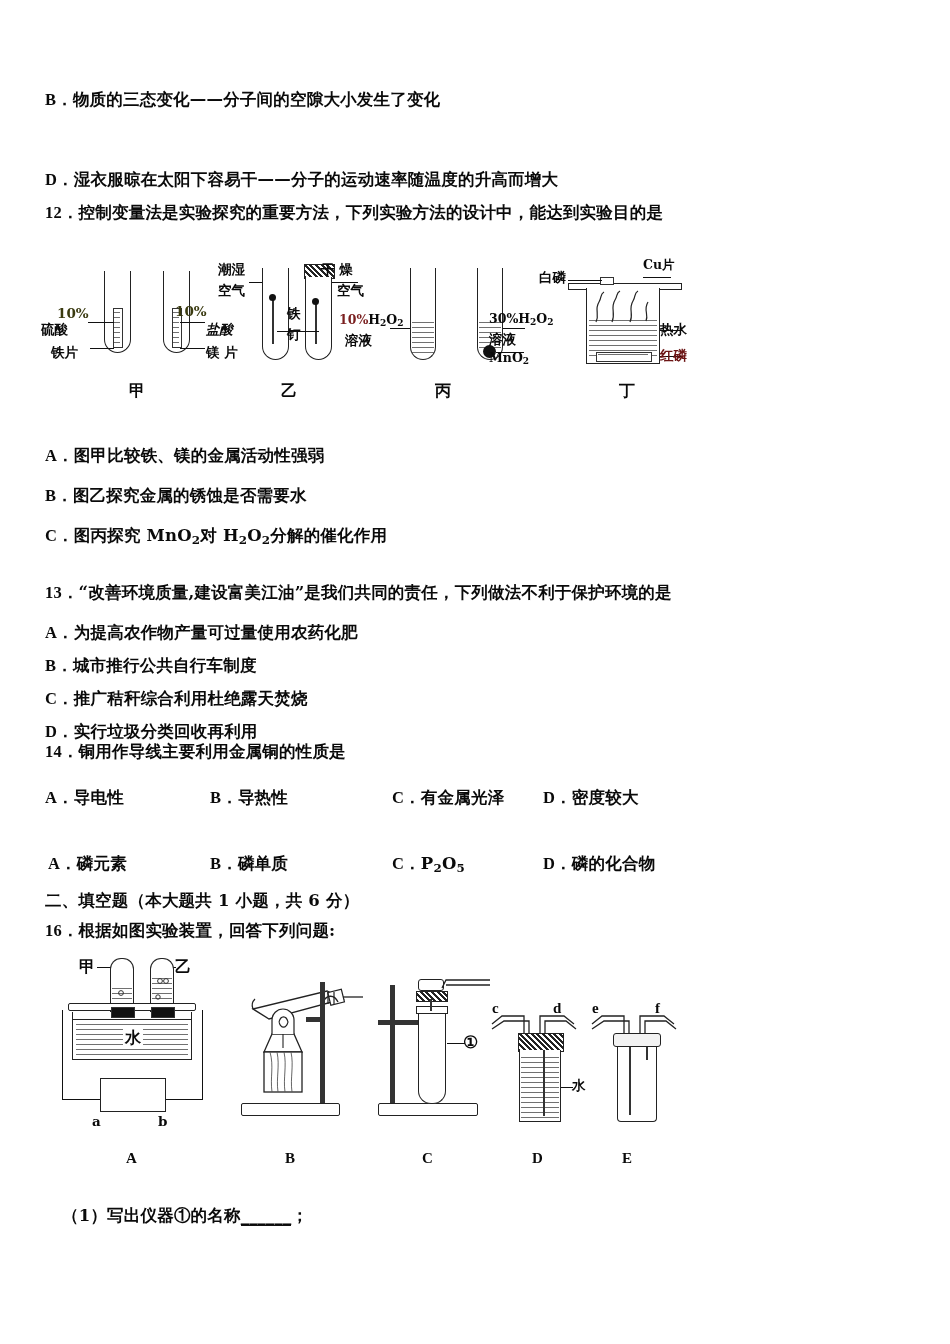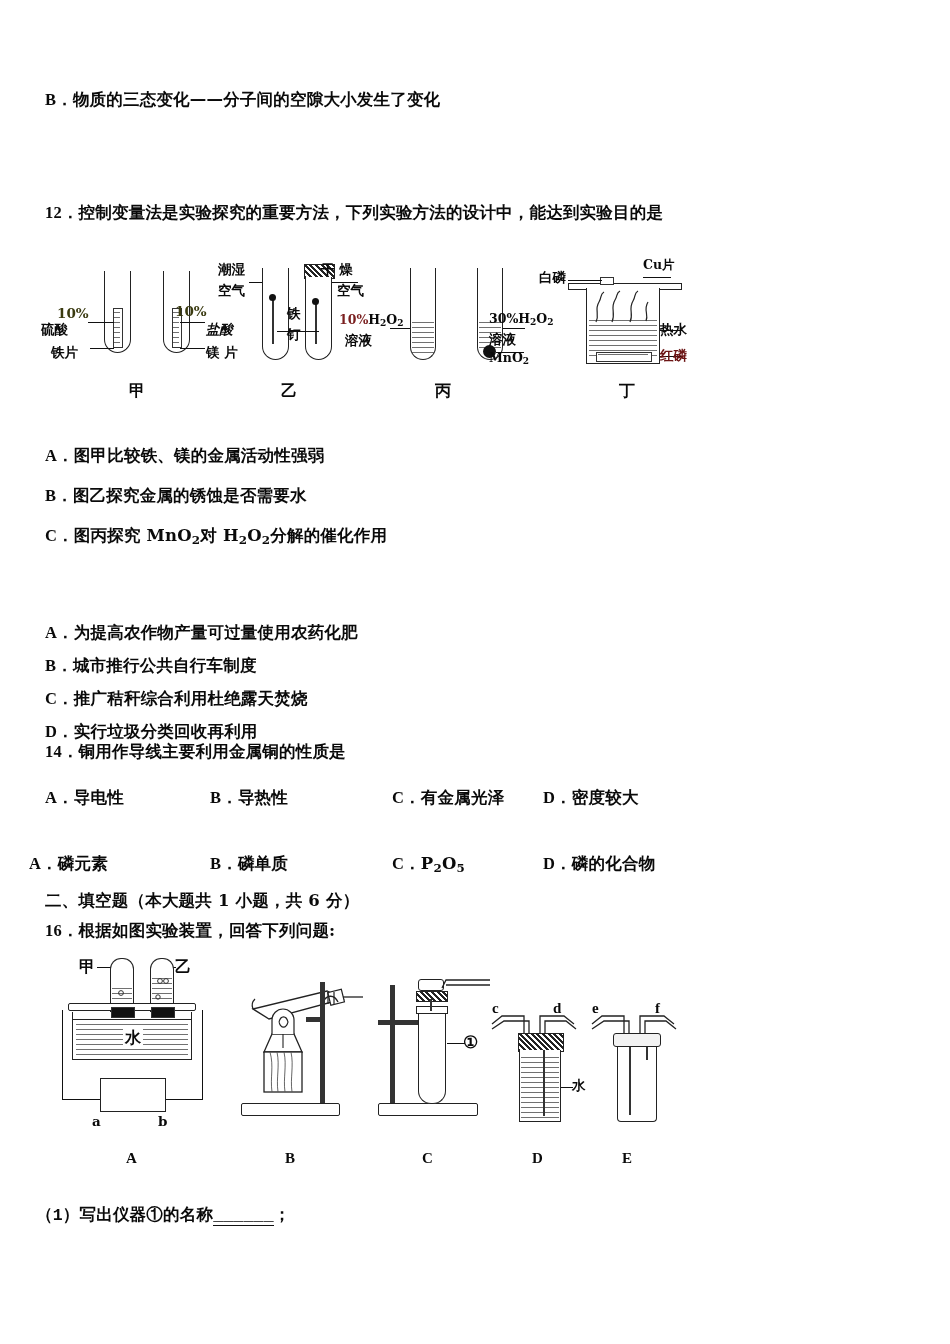--- a/index.html
+++ b/index.html
@@ -72,20 +72,23 @@
   .blank-underline { border-bottom:1.4px solid #111; display:inline-block; }
 </style>
 </head>
 <body>
 
 <div class="page">
 
   <div class="line" style="left:45px; top:92px;">
     <span class="opt-label">B．</span><span>物质的三态变化——分子间的空隙大小发生了变化</span>
   </div>
+  <div class="line" style="left:45px; top:172px;">
+    <span class="opt-label">D．</span><span>湿衣服晾在太阳下容易干——分子的运动速率随温度的升高而增大</span>
+  </div>
 
   <div class="line" style="left:45px; top:205px;">
     <span class="qnum">12．</span><span>控制变量法是实验探究的重要方法，下列实验方法的设计中，能达到实验目的是</span>
   </div>
 
   <div class="fig" style="left:0; top:0; width:950px; height:0;">
 
     <div>
 
       <div class="tube tubeRound" style="left:104px; top:271px; width:27px; height:82px;"></div>
@@ -188,20 +191,23 @@
   <div class="line" style="left:45px; top:448px;">
     <span class="opt-label">A．</span><span>图甲比较铁、镁的金属活动性强弱</span>
   </div>
   <div class="line" style="left:45px; top:488px;">
     <span class="opt-label">B．</span><span>图乙探究金属的锈蚀是否需要水</span>
   </div>
   <div class="line" style="left:45px; top:528px;">
     <span class="opt-label">C．</span><span>图丙探究 MnO<sub>2</sub>对 H<sub>2</sub>O<sub>2</sub>分解的催化作用</span>
   </div>
 
+  <div class="line" style="left:45px; top:585px;">
+    <span class="qnum">13．</span><span>“改善环境质量,建设富美江油”是我们共同的责任，下列做法不利于保护环境的是</span>
+  </div>
   <div class="line" style="left:45px; top:625px;">
     <span class="opt-label">A．</span><span>为提高农作物产量可过量使用农药化肥</span>
   </div>
   <div class="line" style="left:45px; top:658px;">
     <span class="opt-label">B．</span><span>城市推行公共自行车制度</span>
   </div>
   <div class="line" style="left:45px; top:691px;">
     <span class="opt-label">C．</span><span>推广秸秆综合利用杜绝露天焚烧</span>
   </div>
   <div class="line" style="left:45px; top:724px;">
@@ -217,21 +223,21 @@
   <div class="line" style="left:210px; top:790px;">
     <span class="opt-label">B．</span><span>导热性</span>
   </div>
   <div class="line" style="left:392px; top:790px;">
     <span class="opt-label">C．</span><span>有金属光泽</span>
   </div>
   <div class="line" style="left:543px; top:790px;">
     <span class="opt-label">D．</span><span>密度较大</span>
   </div>
 
-  <div class="line" style="left:29px; top:856px;">
+  <div class="line" style="left:48px; top:856px;">
     <span class="opt-label">A．</span><span>磷元素</span>
   </div>
   <div class="line" style="left:210px; top:856px;">
     <span class="opt-label">B．</span><span>磷单质</span>
   </div>
   <div class="line" style="left:392px; top:856px;">
     <span class="opt-label">C．</span><span>P<sub>2</sub>O<sub>5</sub></span>
   </div>
   <div class="line" style="left:543px; top:856px;">
     <span class="opt-label">D．</span><span>磷的化合物</span>
@@ -364,17 +370,17 @@
         <path d="M55 24 L55 9 L76 9 L86 17" fill="none" stroke="#222" stroke-width="1.3"></path>
       </svg>
       <div class="glass" style="left:613px; top:1033px; width:48px; height:14px; border-radius:3px; background:#f2f2f2;"></div>
       <div class="glass" style="left:617px; top:1047px; width:40px; height:75px; border-top:none; border-radius:0 0 4px 4px;"></div>
       <div class="rodv" style="left:629px; top:1047px; width:2px; height:68px; background:#333;"></div>
       <div class="rodv" style="left:646px; top:1047px; width:2px; height:13px; background:#333;"></div>
       <div class="capEn" style="left:622px; top:1150px;">E</div>
     </div>
   </div>
 
-  <div class="line" style="left:36px; top:1208px;font-family:Liberation Mono, monospace;">
+  <div class="line" style="left:62px; top:1208px;">
     <span>（1）</span><span>写出仪器①的名称</span><span class="blank-underline">______</span><span>；</span>
   </div>
 
 </div>
 
 </body></html>

